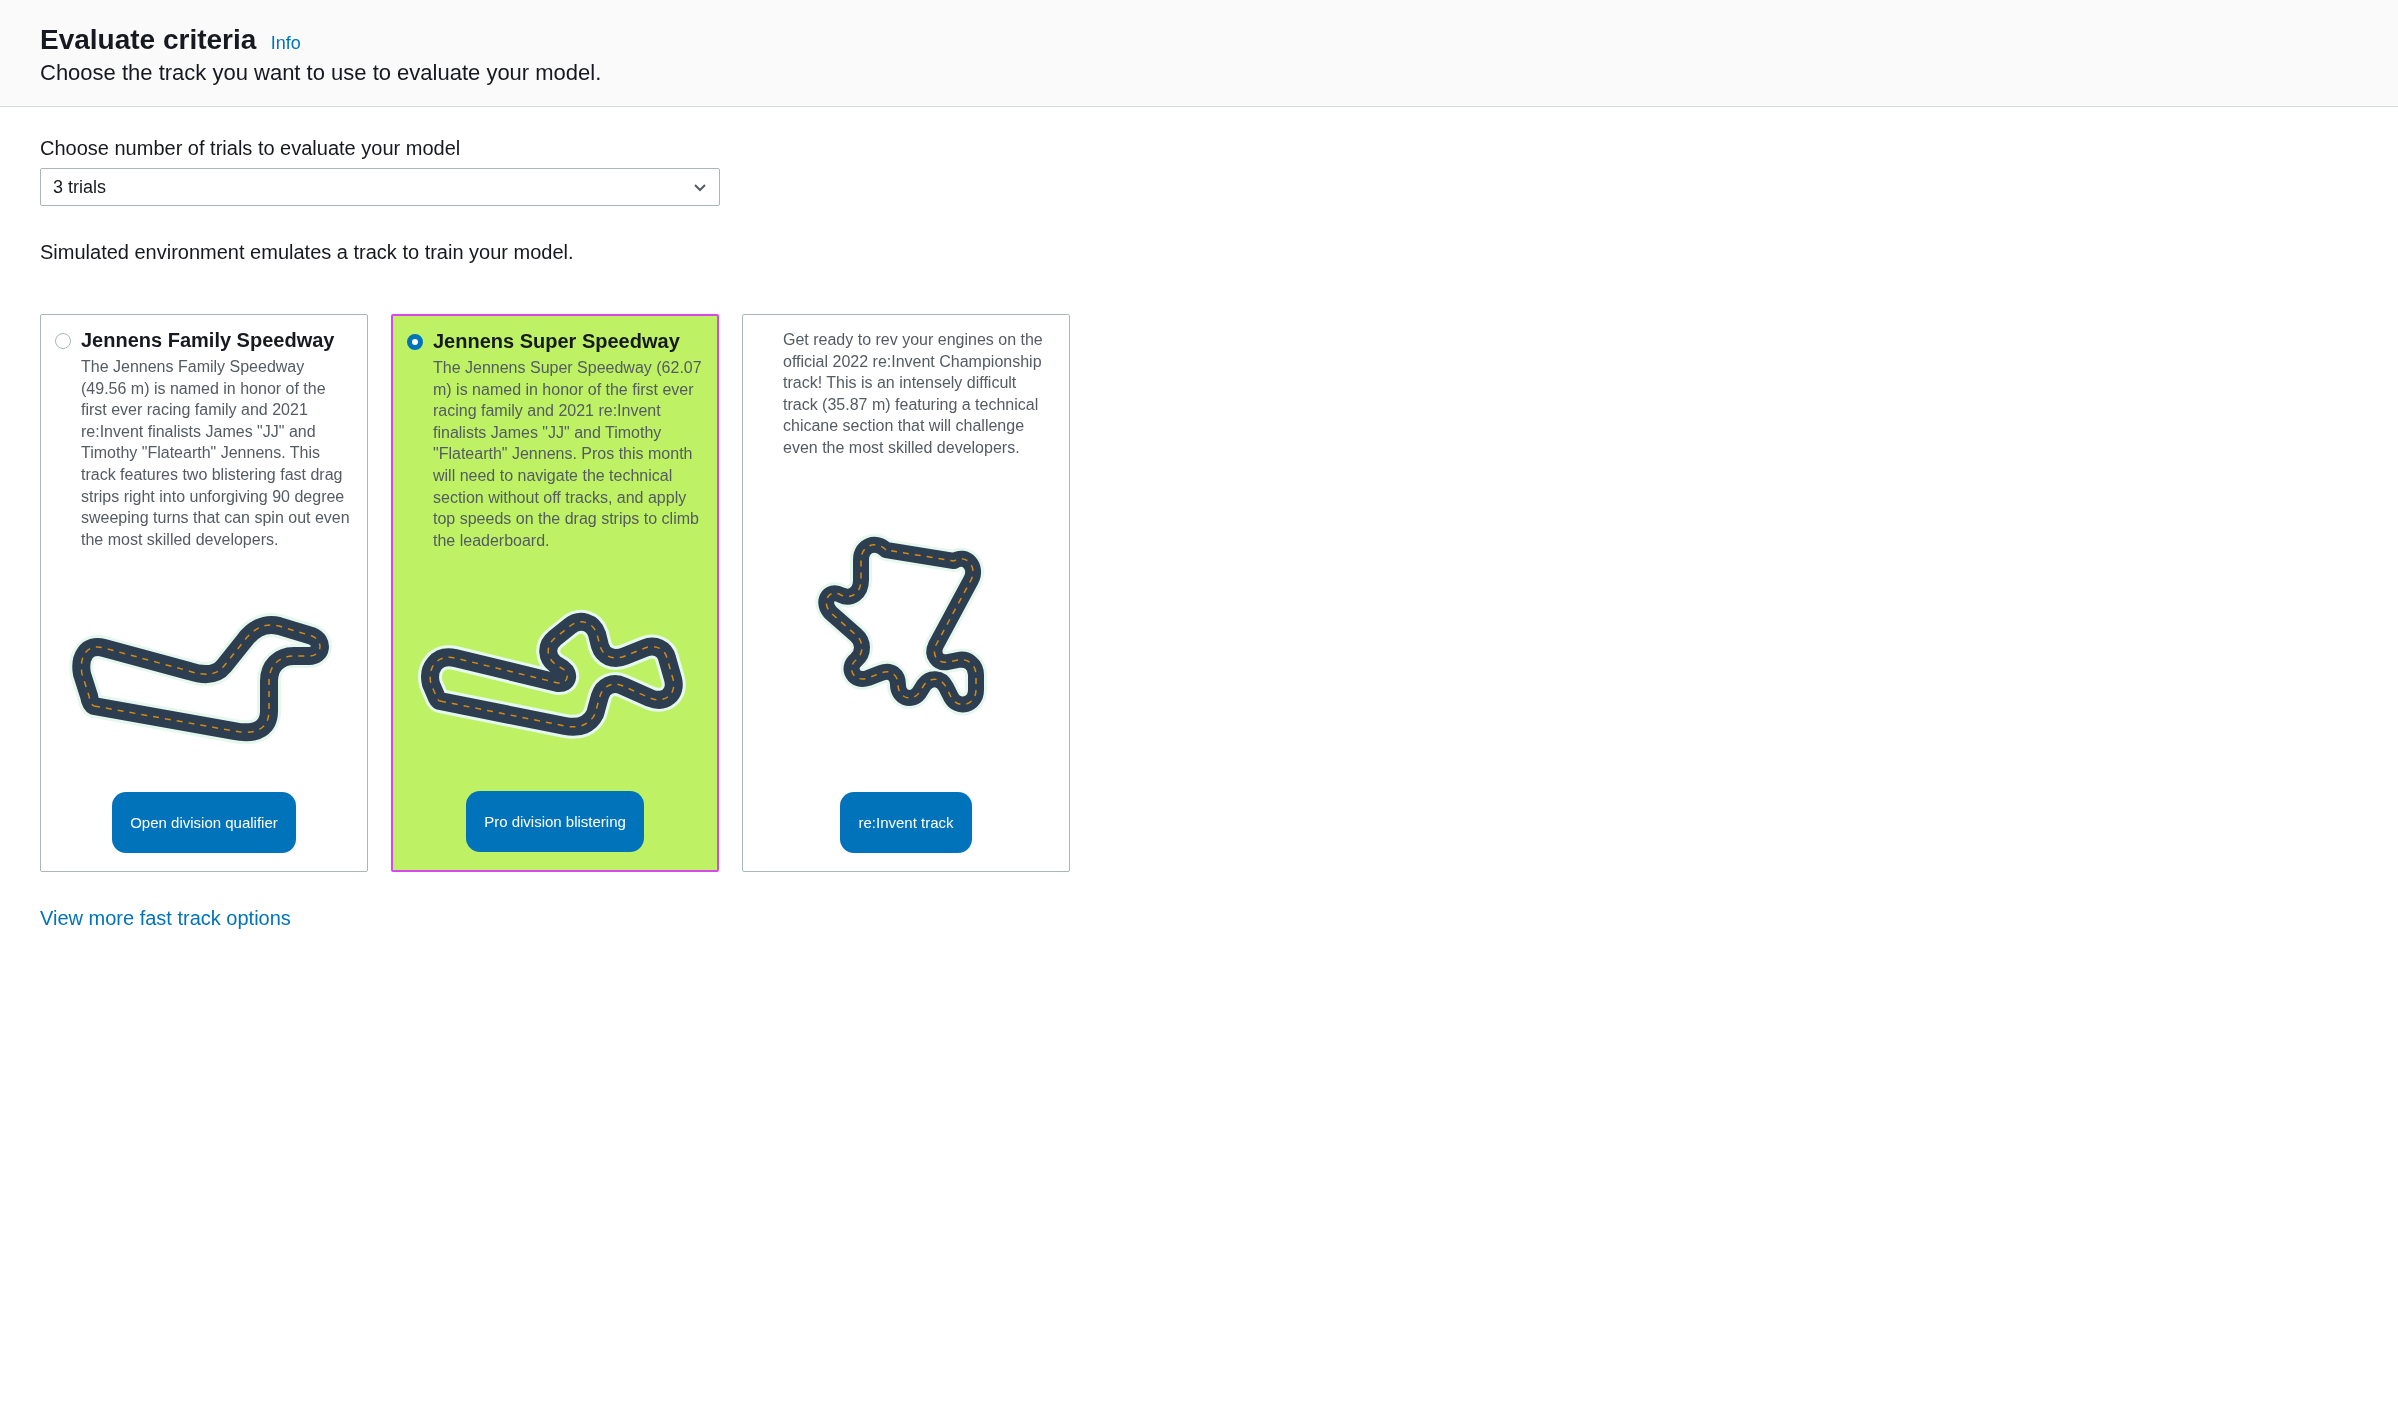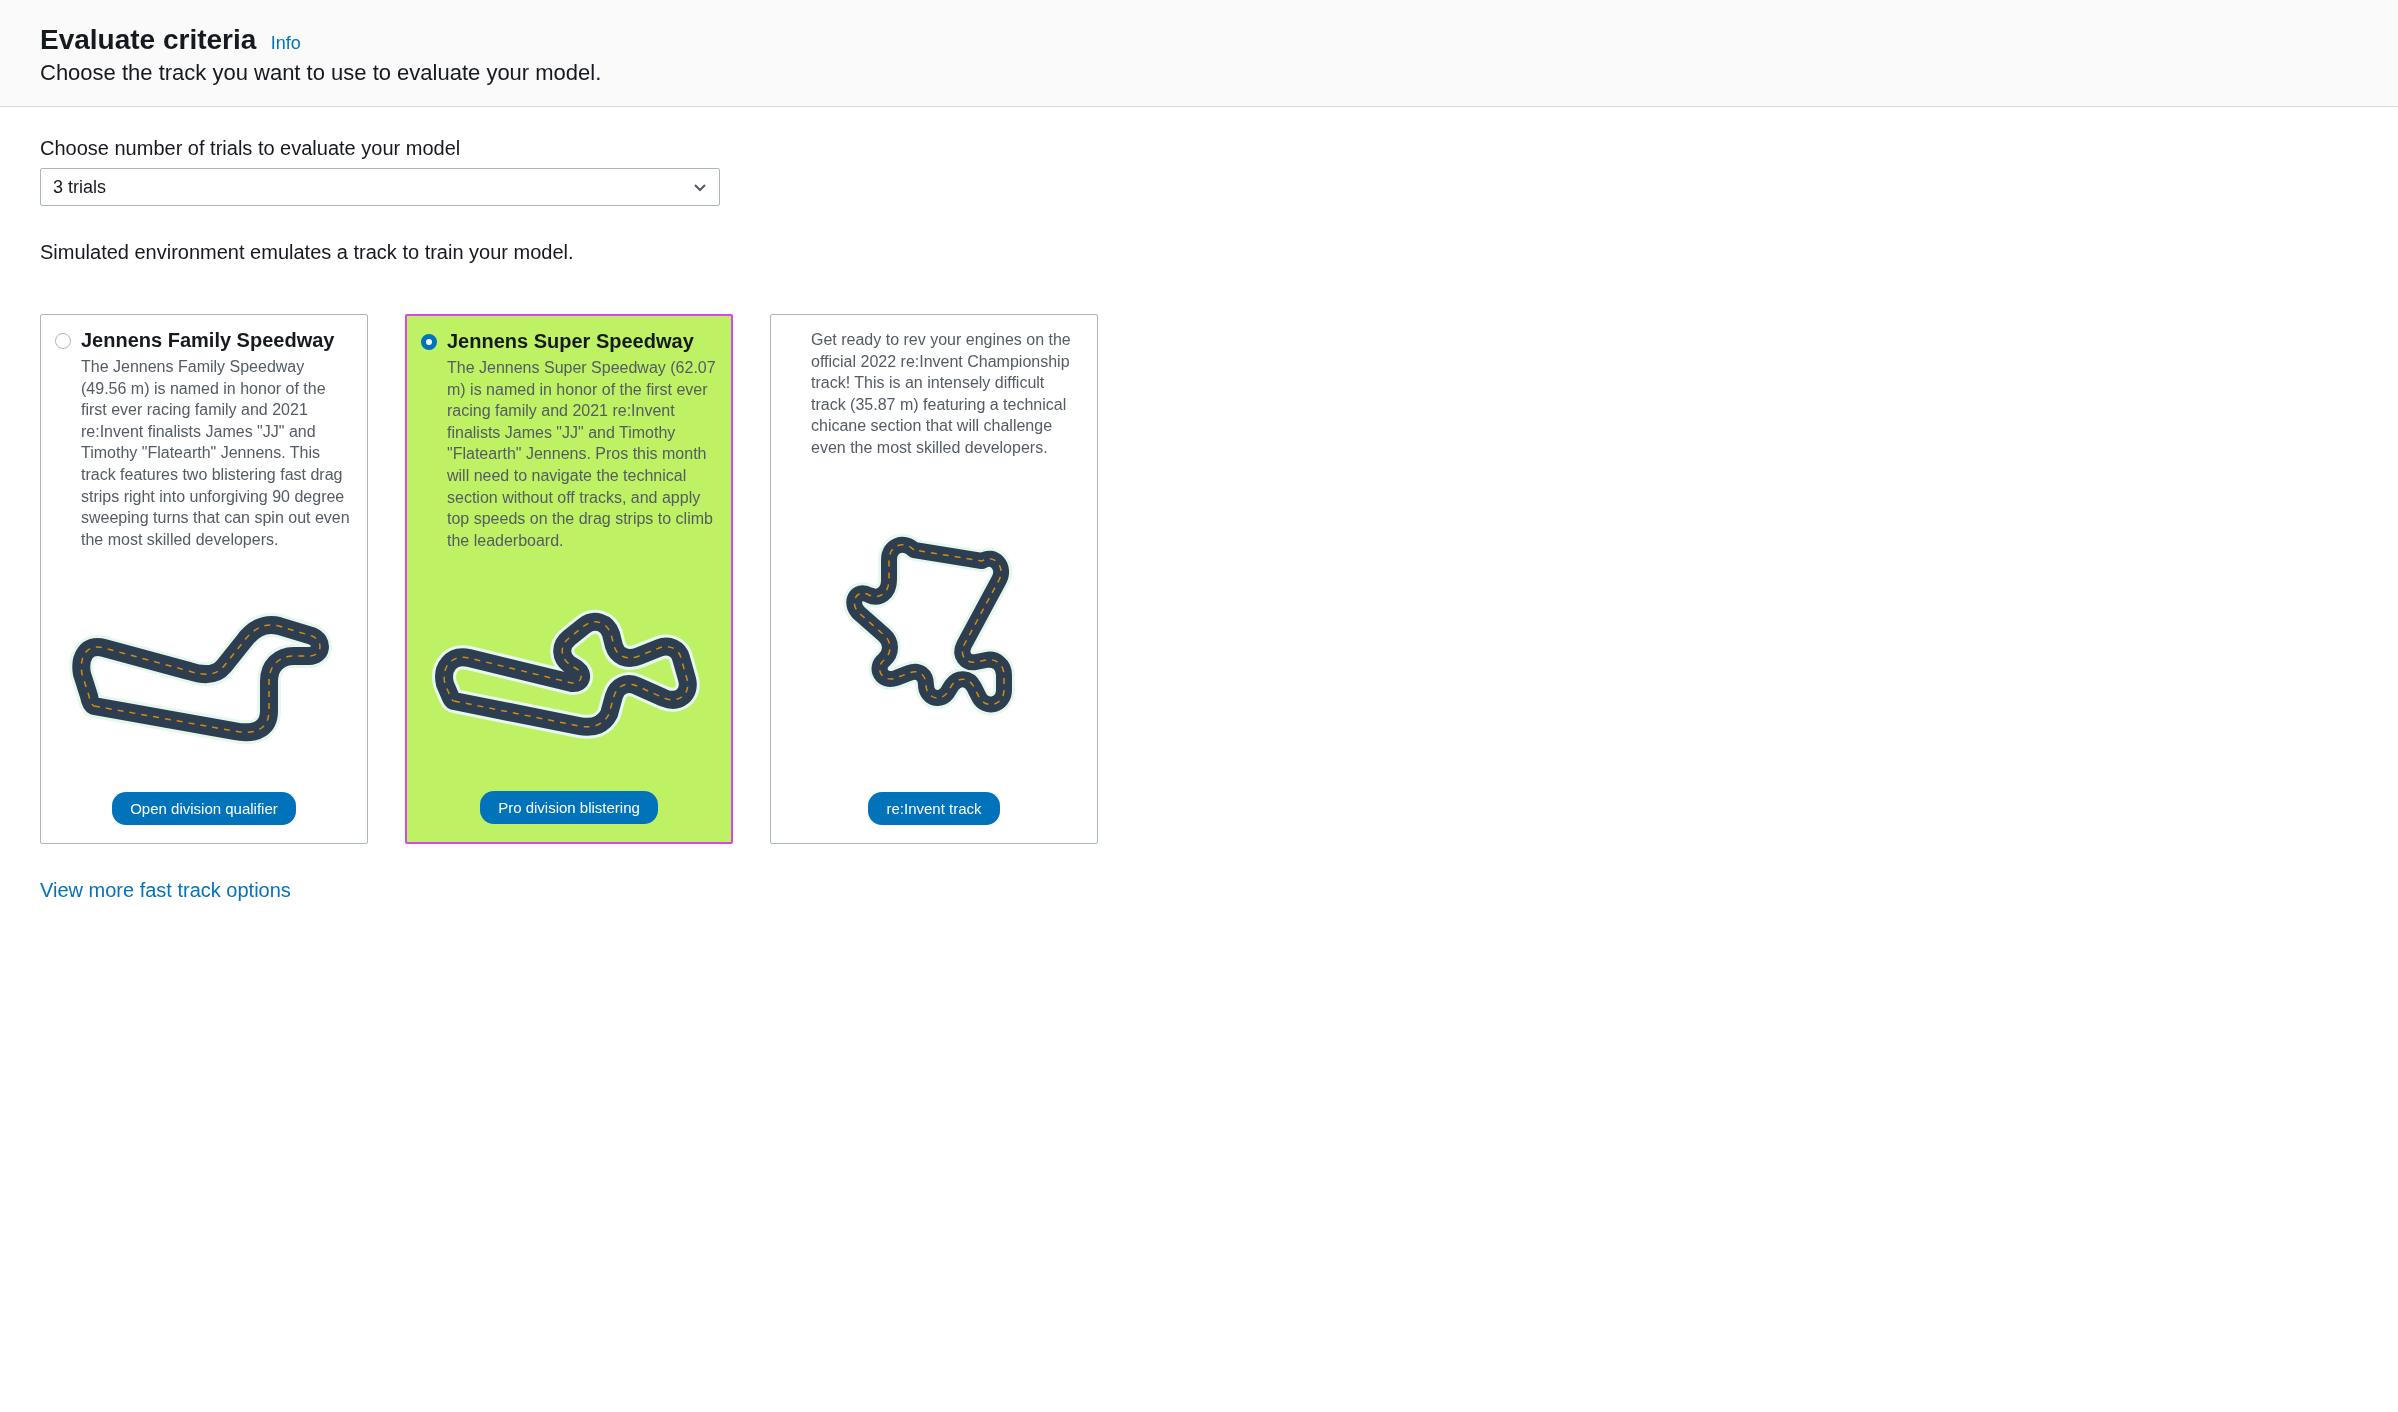--- a/index.html
+++ b/index.html
@@ -68,21 +68,21 @@
       top: 50%;
       transform: translateY(-50%);
       pointer-events: none;
     }
     .sim-label {
       font-size: 20px;
       margin-bottom: 50px;
     }
     .cards-row {
       display: flex;
-      gap: 37px;
+      gap: 23px;
       margin-bottom: 35px;
     }
     .track-card {
       width: 328px;
       border: 1px solid #aab7b8;
       border-radius: 2px;
       padding: 14px 14px 18px 14px;
       background: #fff;
       cursor: pointer;
       display: flex;
@@ -132,21 +132,21 @@
       margin-bottom: 20px;
     }
     .badge-row {
       text-align: center;
     }
     .badge {
       display: inline-block;
       background: #0073bb;
       color: #fff;
       font-size: 15px;
-      padding: 8px 18px;
+      padding: 22px 18px;
       border-radius: 14px;
     }
     .more-link {
       color: #0073bb;
       font-size: 20px;
       cursor: pointer;
     }
   </style>
 </head>
 <body>

